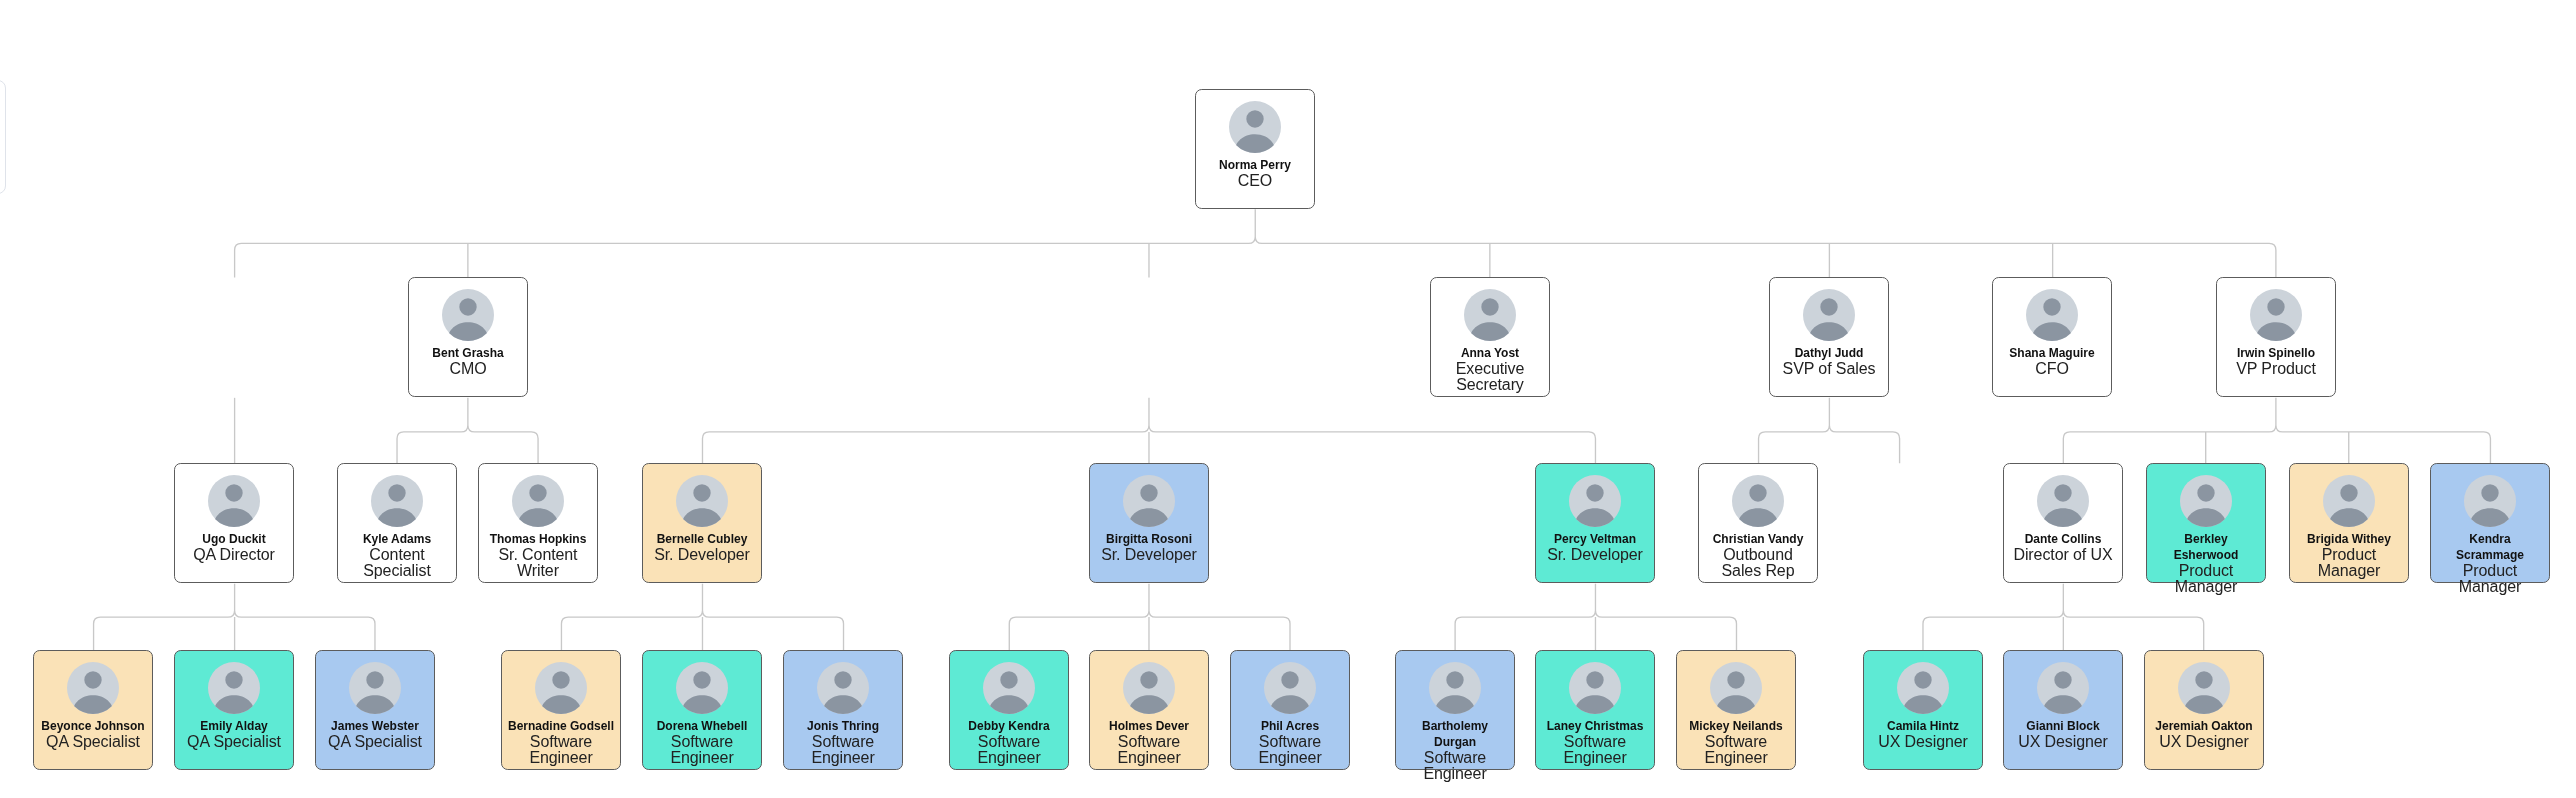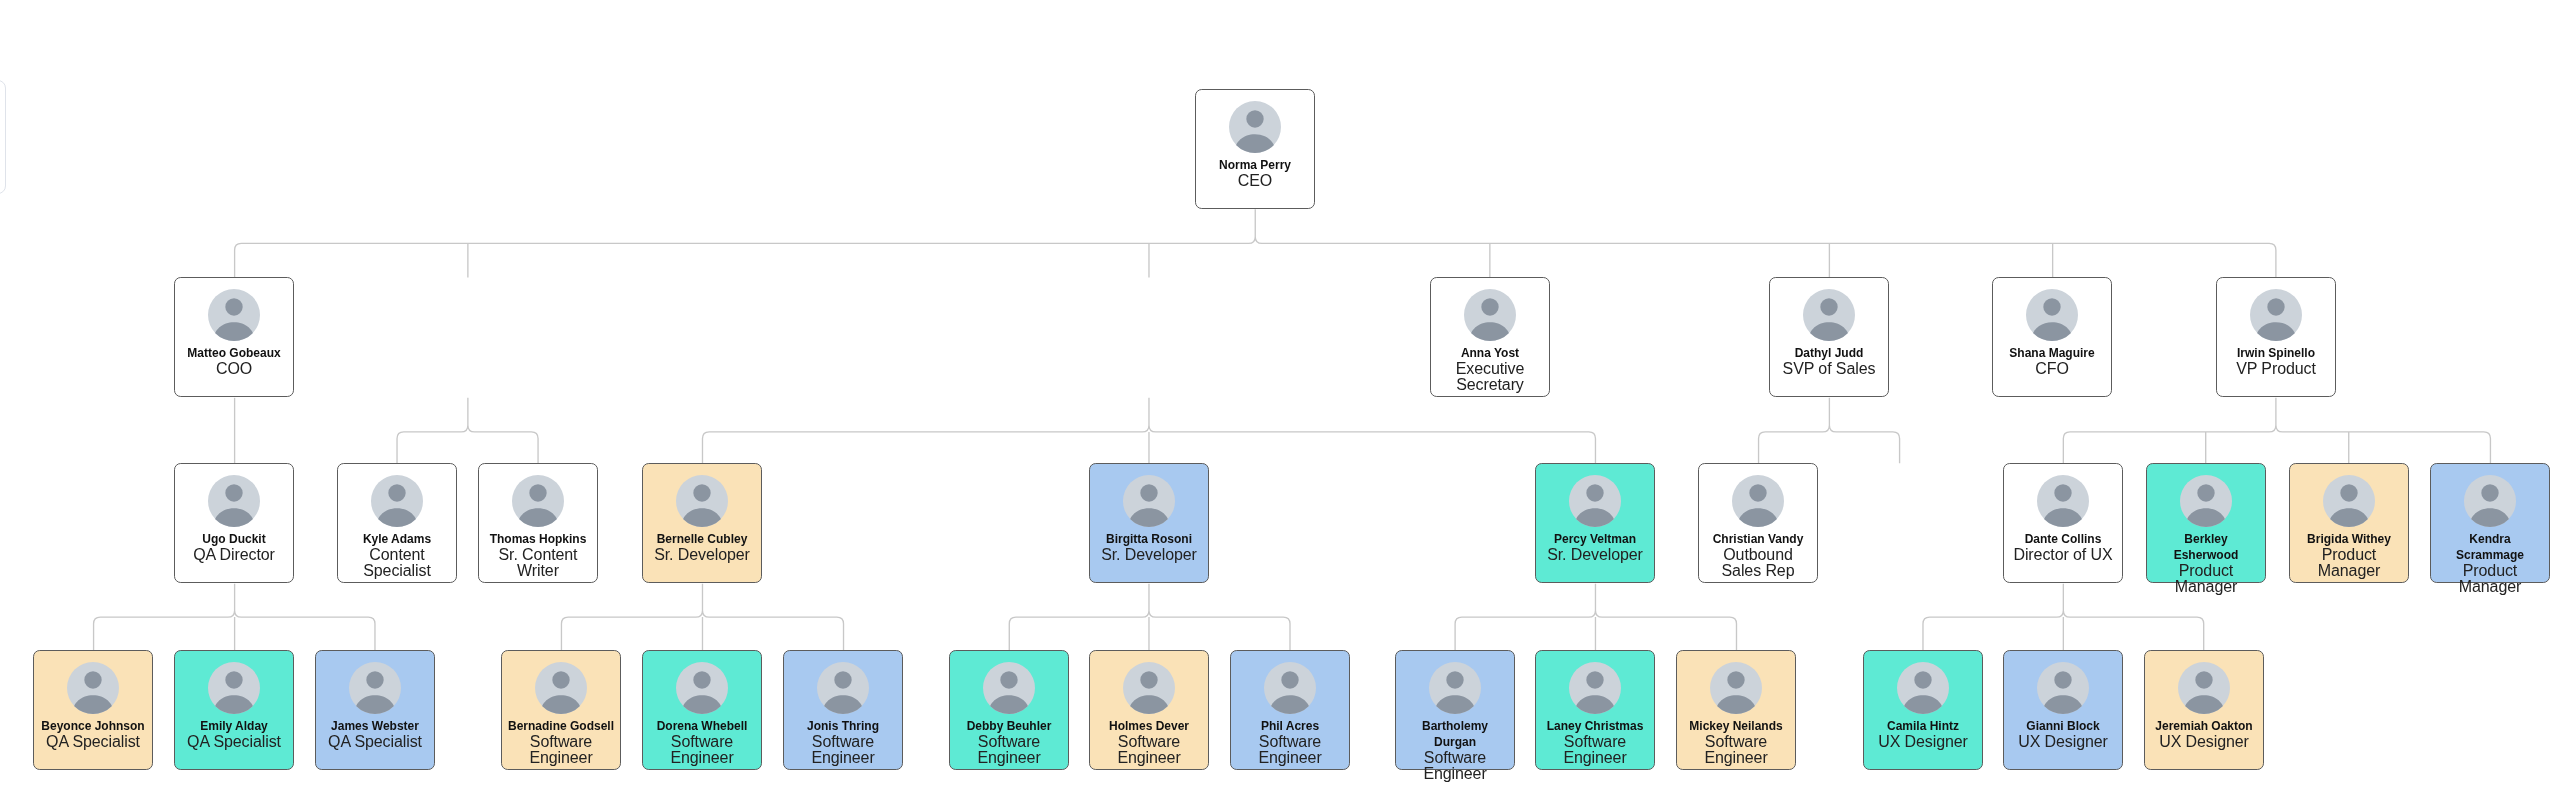--- a/index.html
+++ b/index.html
@@ -54,29 +54,29 @@
     <div class="avatar">
         <svg viewBox="0 0 24 24">
           <circle cx="12" cy="8.3" r="4" fill="#8b95a1"></circle>
           <path d="M2.5 24c0-5.2 4.2-8.6 9.5-8.6s9.5 3.4 9.5 8.6z" fill="#8b95a1"></path>
         </svg>
       </div>
     <div class="name">Norma Perry</div>
     <div class="role">CEO</div>
   </div>
 
-  <div class="node white" style="left:174px;top:277px">
-    <div class="avatar">
-        <svg viewBox="0 0 24 24">
-          <circle cx="12" cy="8.3" r="4" fill="#8b95a1"></circle>
-          <path d="M2.5 24c0-5.2 4.2-8.6 9.5-8.6s9.5 3.4 9.5 8.6z" fill="#8b95a1"></path>
-        </svg>
-      </div>
-    <div class="name">Matteo Gobeaux</div>
-    <div class="role">COO</div>
+  <div class="node white" style="left:408px;top:277px">
+    <div class="avatar">
+        <svg viewBox="0 0 24 24">
+          <circle cx="12" cy="8.3" r="4" fill="#8b95a1"></circle>
+          <path d="M2.5 24c0-5.2 4.2-8.6 9.5-8.6s9.5 3.4 9.5 8.6z" fill="#8b95a1"></path>
+        </svg>
+      </div>
+    <div class="name">Bent Grasha</div>
+    <div class="role">CMO</div>
   </div>
   <div class="node white" style="left:1430px;top:277px">
     <div class="avatar">
         <svg viewBox="0 0 24 24">
           <circle cx="12" cy="8.3" r="4" fill="#8b95a1"></circle>
           <path d="M2.5 24c0-5.2 4.2-8.6 9.5-8.6s9.5 3.4 9.5 8.6z" fill="#8b95a1"></path>
         </svg>
       </div>
     <div class="name">Anna Yost</div>
     <div class="role">Executive Secretary</div>
@@ -283,21 +283,21 @@
     <div class="name">Jonis Thring</div>
     <div class="role">Software Engineer</div>
   </div>
   <div class="node pink" style="left:949px;top:650px">
     <div class="avatar">
         <svg viewBox="0 0 24 24">
           <circle cx="12" cy="8.3" r="4" fill="#8b95a1"></circle>
           <path d="M2.5 24c0-5.2 4.2-8.6 9.5-8.6s9.5 3.4 9.5 8.6z" fill="#8b95a1"></path>
         </svg>
       </div>
-    <div class="name">Debby Beuhler</div>
+    <div class="name">Debby Kendra</div>
     <div class="role">Software Engineer</div>
   </div>
   <div class="node yellow" style="left:1089px;top:650px">
     <div class="avatar">
         <svg viewBox="0 0 24 24">
           <circle cx="12" cy="8.3" r="4" fill="#8b95a1"></circle>
           <path d="M2.5 24c0-5.2 4.2-8.6 9.5-8.6s9.5 3.4 9.5 8.6z" fill="#8b95a1"></path>
         </svg>
       </div>
     <div class="name">Holmes Dever</div>

